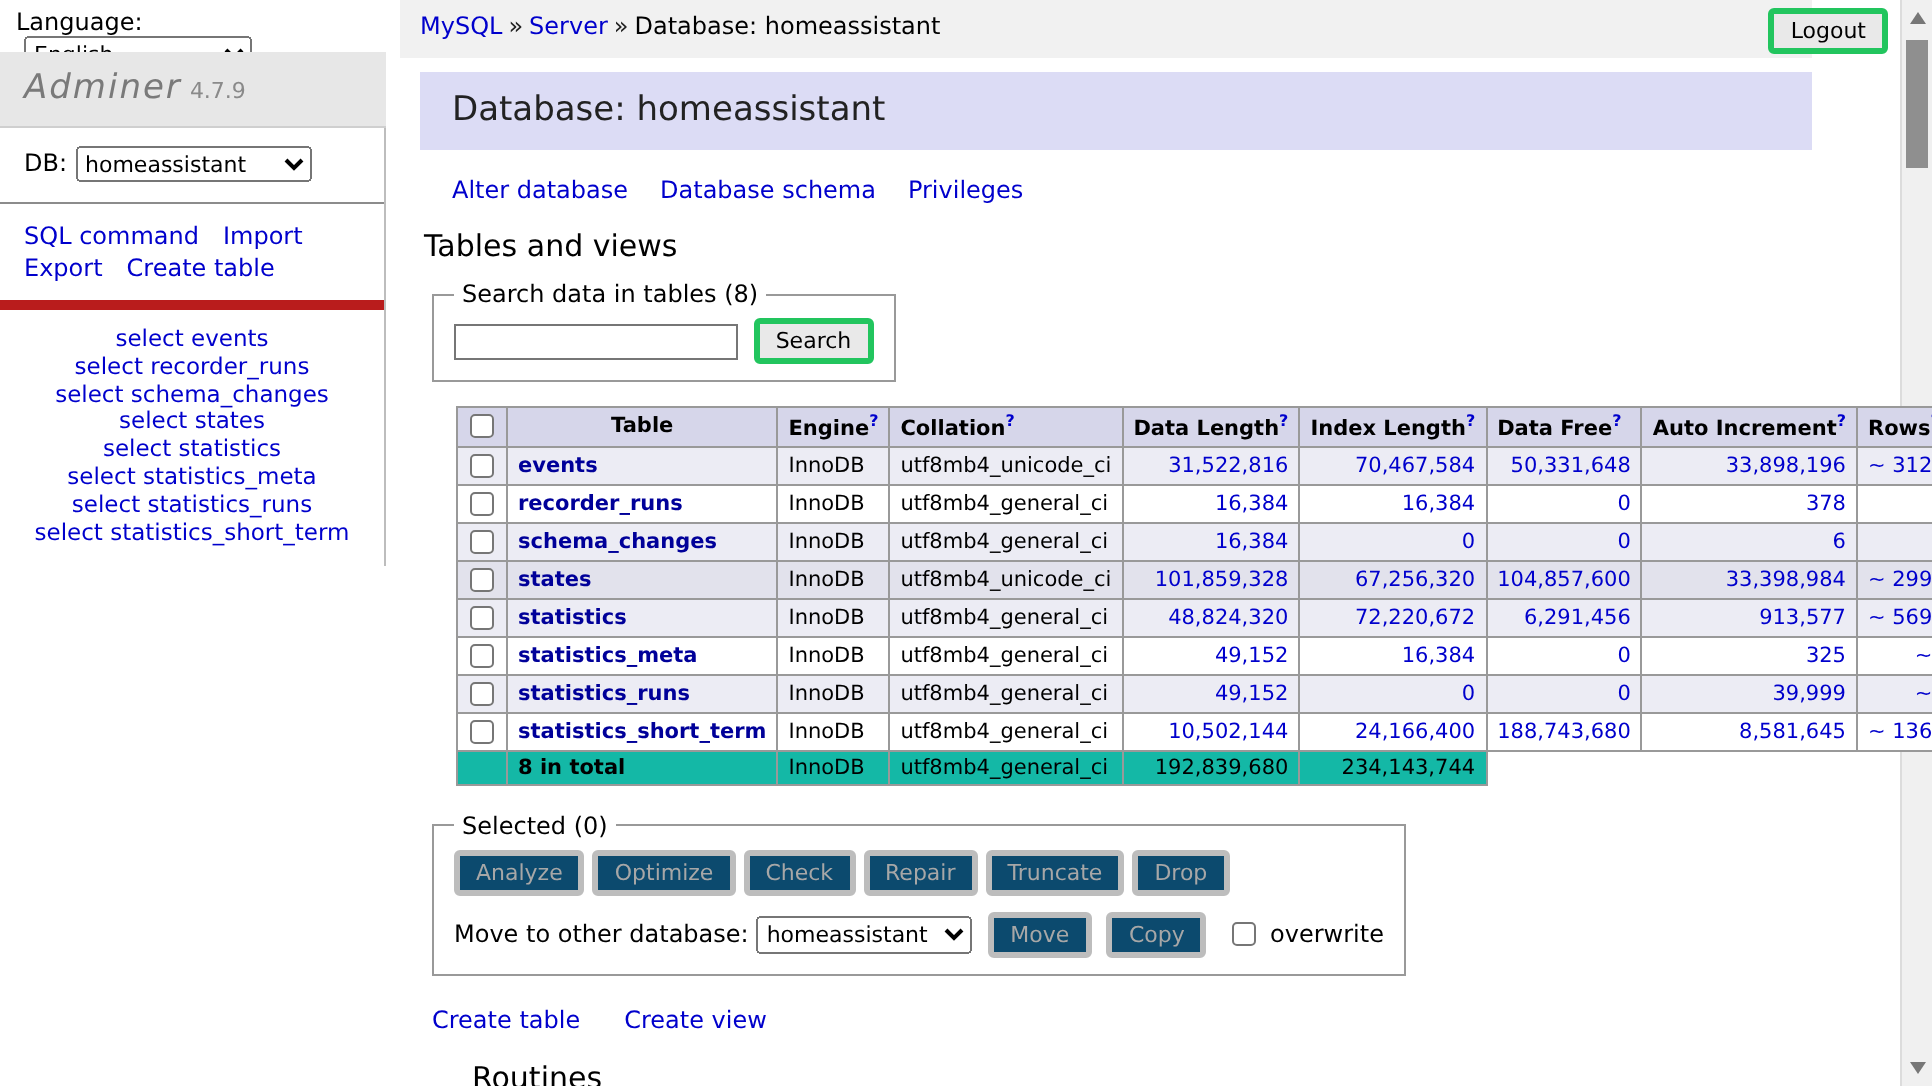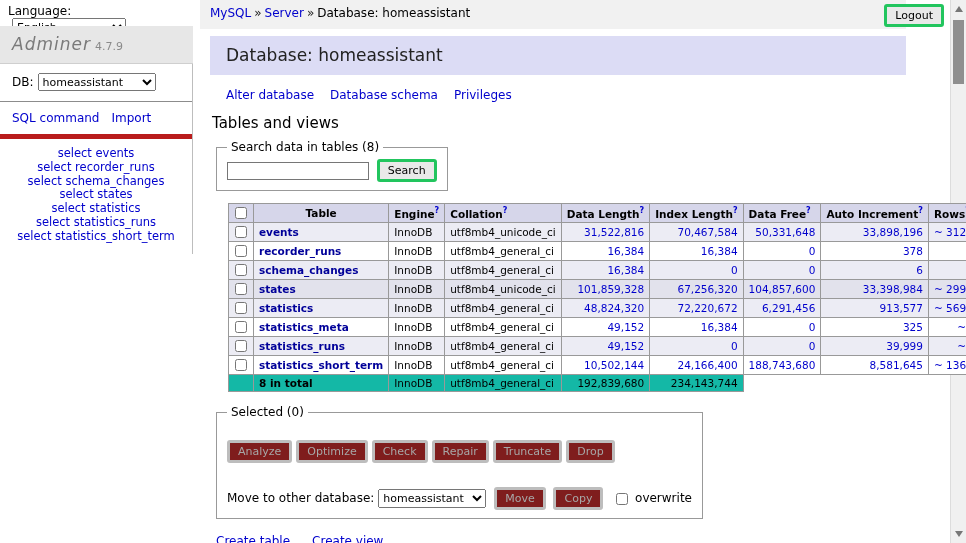--- a/index.html
+++ b/index.html
@@ -13,21 +13,21 @@
   .block { display: block; }
 
   
   .lang-bar { position: absolute; left: 0; top: 0; width: 175px; height: 26px; padding: 4px 0 0 8px; }
   .lang-bar select { width: 114px; height: 18px; font-size: 11px; font-family: inherit; margin-left: 4px; }
   .breadcrumb { position: absolute; left: 200px; top: 0; width: 706px; height: 29px; background: #f1f1f1; padding: 6px 0 0 10px; }
   .breadcrumb .sep { color: #222; margin: 0 3px; }
   .logout-btn { position: absolute; top: 4px; right: 22px; }
 
   .btn { font-family: inherit; font-size: 11px; padding: 2px 8px; background: #e9e9e9; border: 3px solid #22c55e; border-radius: 3px; color: #000; cursor: pointer; }
-  .btn:disabled { color: #a7a7a7; border-color: #bdbdbd; background: #7f1d1d; cursor: default; margin-top: 16px; }
+  .btn:disabled { color: #a7a7a7; border-color: #bdbdbd; background: #0c4a6e; cursor: default; }
 
   
   .scrollbar { position: absolute; right: 0; top: 0; width: 16px; height: 543px; background: #f0f0f0; border-left: 1px solid #dcdcdc; }
   .sb-arrow { position: absolute; left: 4px; width: 0; height: 0; border-left: 4px solid transparent; border-right: 4px solid transparent; }
   .sb-arrow.up { top: 6px; border-bottom: 6px solid #777; }
   .sb-arrow.down { bottom: 6px; border-top: 6px solid #777; }
   .sb-thumb { position: absolute; left: 2px; top: 20px; width: 11px; height: 64px; background: #8f8f8f; }
 
   
   .sidebar { position: absolute; left: 0; top: 26px; width: 193px; }
@@ -114,27 +114,29 @@
   <div class="sidebar">
     <div class="app-title">
       <span class="app-name">Adminer</span><span class="app-version">4.7.9</span>
     </div>
     <div class="side-sections">
       <div class="db-section">
         <span>DB:</span><select><option>homeassistant</option></select>
       </div>
       <div class="cmd-section">
           <div class="cmd-row"><a class="lnk">SQL command</a><a class="lnk">Import</a></div>
+          <div class="cmd-row"><a class="lnk">Export</a><a class="lnk">Create table</a></div>
         </div>
       <div class="tables-list">
           <a class="lnk block">select events</a>
           <a class="lnk block">select recorder_runs</a>
           <a class="lnk block">select schema_changes</a>
           <a class="lnk block">select states</a>
           <a class="lnk block">select statistics</a>
+          <a class="lnk block">select statistics_meta</a>
           <a class="lnk block">select statistics_runs</a>
           <a class="lnk block">select statistics_short_term</a>
         </div>
     </div>
   </div>
 
   <div class="main">
     <div class="h2band">Database: homeassistant</div>
 
     <div class="db-links"><a class="lnk sp">Alter database</a><a class="lnk sp">Database schema</a><a class="lnk sp">Privileges</a></div>

